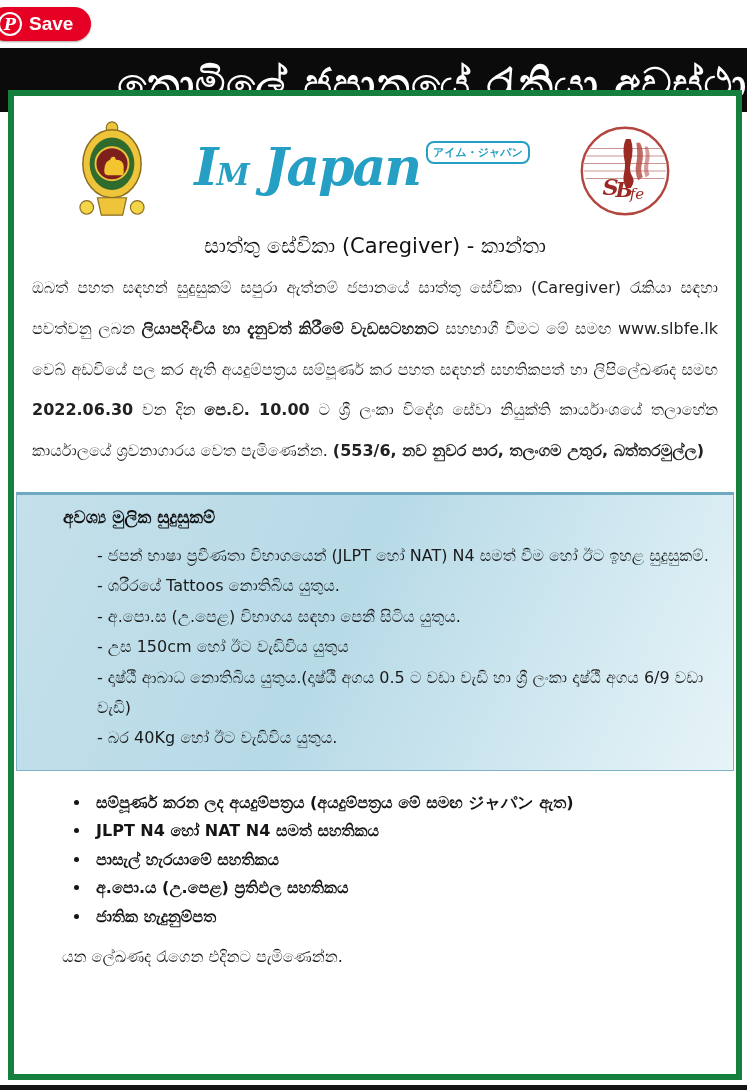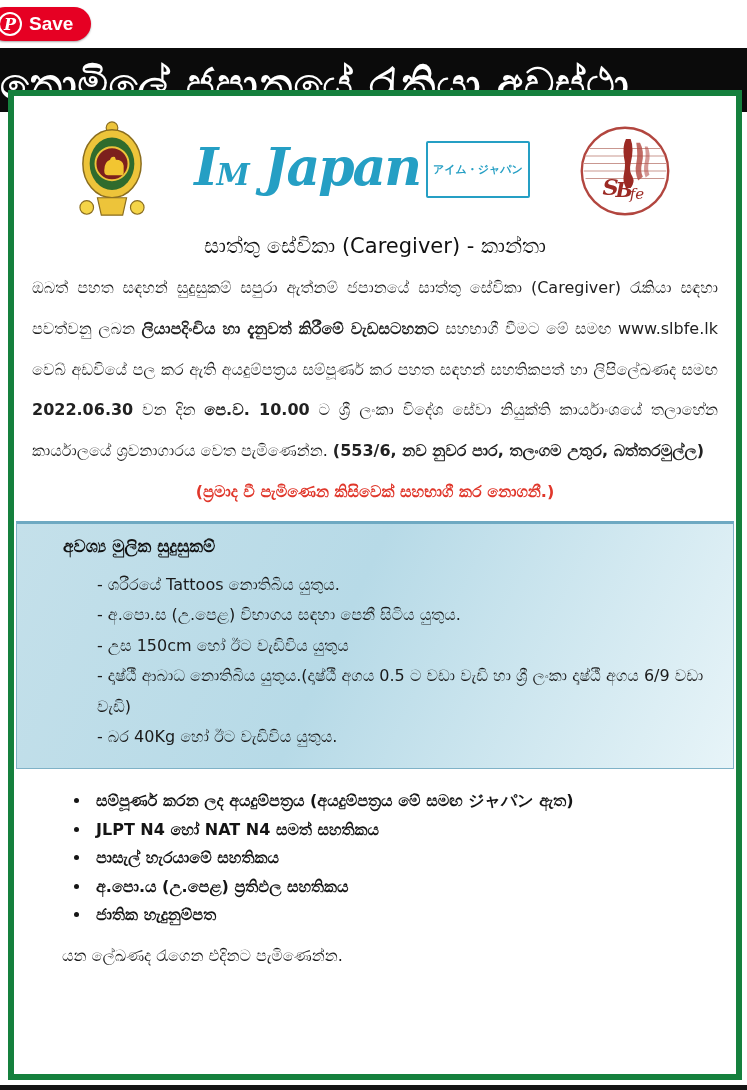--- a/index.html
+++ b/index.html
@@ -6,21 +6,21 @@
   html,body { background:#e9e9e9; }
   .page {
     position:relative; width:747px; height:1090px; margin:0 auto;
     background:#ffffff; overflow:hidden;
     font-family:"DejaVu Sans", sans-serif; color:#1c1c1c;
   }
 
   
   .header-bar {
     position:absolute; top:0; left:0; width:747px; height:64px;
-    background:#0b0b0b; display:flex; align-items:center; justify-content:flex-start;margin-top:48px;
+    background:#0b0b0b; display:flex; align-items:center; justify-content:flex-end;margin-top:48px;
   }
   .header-title {
     color:#ffffff; font-family:"DejaVu Serif", serif;
     font-size:42px; font-weight:700; letter-spacing:1px; padding-top:6px;
     white-space:nowrap;
   }
 
   
   .save-btn {
     position:absolute; top:7px; left:-12px; z-index:5;
@@ -59,22 +59,22 @@
     margin-top:24px; display:flex; align-items:center; justify-content:center; gap:48px;
     height:102px;
   }
   .imjapan { display:flex; align-items:flex-start; gap:6px; color:#259fc4; }
   .imjapan .latin {
     font-family:"DejaVu Serif", serif; font-style:italic; font-weight:700;
     font-size:52px; line-height:80px; letter-spacing:-2px;
   }
   .imjapan .latin .small-m { font-size:30px; }
   .imjapan .jp-box {
-    margin-top:14px; border:2px solid #259fc4; border-radius:2px;
-    font-size:11px; font-weight:700; padding:19px 5px; white-space:nowrap;
+    margin-top:14px; border:2px solid #259fc4; border-radius:8px;
+    font-size:11px; font-weight:700; padding:2px 5px; white-space:nowrap;
   }
 
   
   .subtitle {
     text-align:center; font-weight:400; font-size:21px; margin-top:12px; color:#111;
   }
 
   
   .intro {
     margin:10px 18px 0 18px; font-size:16px; line-height:2.55;
@@ -163,26 +163,26 @@
         <text x="26" y="76" font-family="DejaVu Serif, serif" font-style="italic" font-weight="bold" font-size="24" fill="#9c2a24">S</text>
         <text x="40" y="78" font-family="DejaVu Serif, serif" font-style="italic" font-weight="bold" font-size="22" fill="#9c2a24">B</text>
         <text x="55" y="80" font-family="DejaVu Serif, serif" font-style="italic" font-size="16" fill="#9c2a24">fe</text>
       </svg>
     </div>
 
     <div class="subtitle">සාත්තු සේවිකා (Caregiver) - කාන්තා</div>
 
     <p class="intro"><span>ඔබත් පහත සඳහන් සුදුසුකම් සපුරා ඇත්නම් ජපානයේ සාත්තු සේවිකා (Caregiver) රැකියා සඳහා පවත්වනු ලබන </span><span style="font-weight: 700;">ලියාපදිංචිය හා දැනුවත් කිරීමේ වැඩසටහනට</span><span> සහභාගී වීමට මේ සමඟ </span><span>www.slbfe.lk</span><span> වෙබ් අඩවියේ පල කර ඇති අයදුම්පත්‍රය සම්පූර්ණ කර පහත සඳහන් සහතිකපත් හා ලිපිලේඛණද සමඟ </span><span style="font-weight: 700;">2022.06.30</span><span> වන දින </span><span style="font-weight: 700;">පෙ.ව. 10.00</span><span> ට ශ්‍රී ලංකා විදේශ සේවා නියුක්ති කාර්යාංශයේ තලාහේන කාර්යාලයේ ශ්‍රවනාගාරය වෙත පැමිණෙන්න. </span><span style="font-weight: 700;">(553/6, නව නුවර පාර, තලංගම උතුර, බත්තරමුල්ල)</span></p>
 
-    <div class="warning-red">(ප්‍රමාද වී පැමිණෙන කිසිවෙක් සහභාගී කර නොගනී.)</div>
 
 
     <div class="qual-box">
       <div class="qual-heading">අවශ්‍ය මුලික සුදුසුකම්</div>
       <ul class="qual-list">
+          <li>- ජපන් භාෂා ප්‍රවීණතා විභාගයෙන් (JLPT හෝ NAT) N4 සමත් වීම හෝ ඊට ඉහළ  සුදුසුකම්.</li>
           <li>- ශරීරයේ Tattoos නොතිබිය යුතුය.</li>
           <li>- අ.පො.ස (උ.පෙළ) විභාගය සඳහා පෙනී සිටිය යුතුය.</li>
           <li>- උස 150cm හෝ ඊට වැඩිවිය යුතුය</li>
           <li>- දෘෂ්ඨී ආබාධ නොතිබිය යුතුය.(දෘෂ්ඨී අගය 0.5 ට වඩා වැඩි හා ශ්‍රී ලංකා දෘෂ්ඨී අගය 6/9 වඩා වැඩි)</li>
           <li>- බර 40Kg හෝ ඊට වැඩිවිය යුතුය.</li>
         </ul>
     </div>
 
     <ul class="doc-list">
         <li>සම්පූර්ණ කරන ලද අයදුම්පත්‍රය (අයදුම්පත්‍රය මේ සමඟ ジャパン ඇත)</li>

